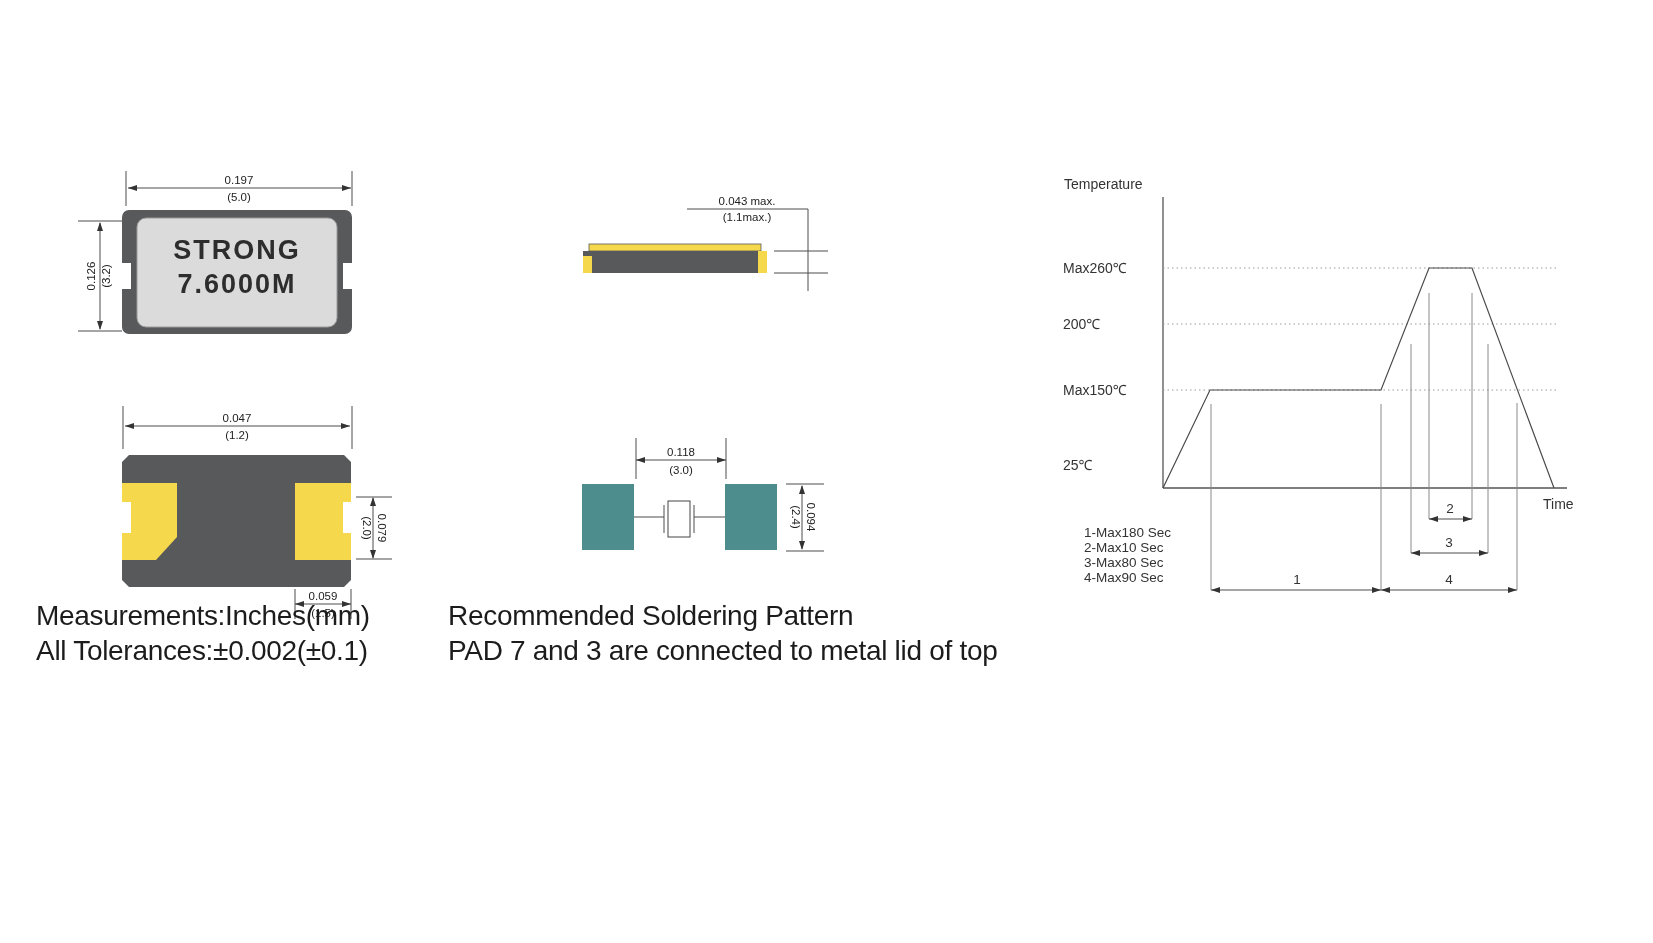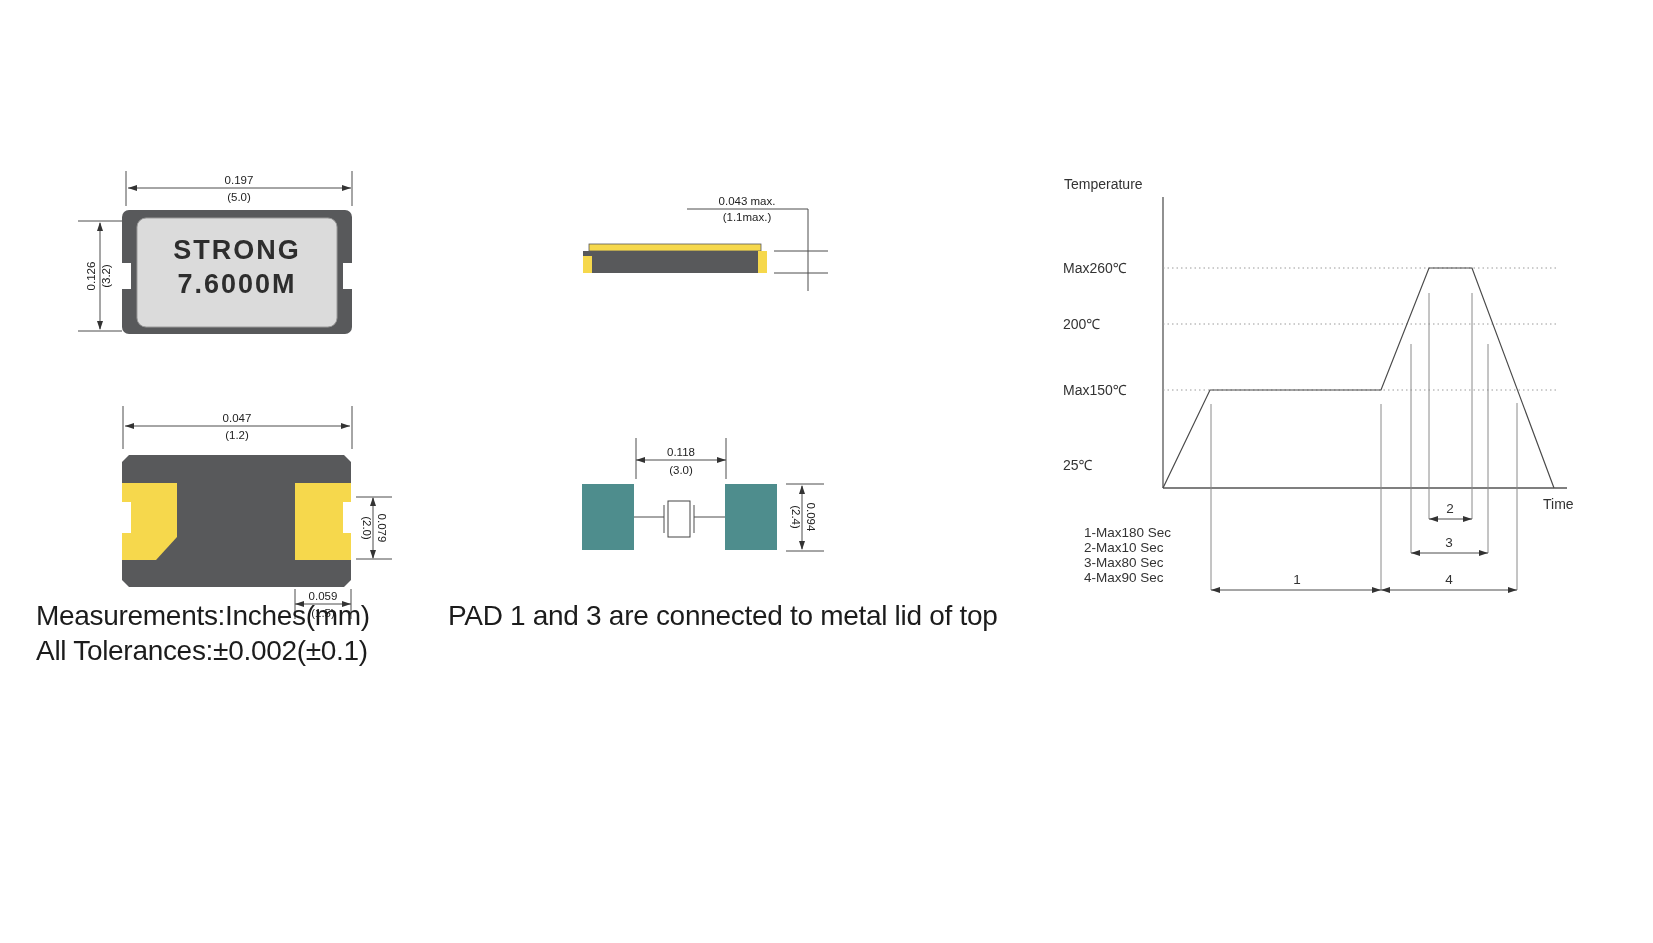--- a/index.html
+++ b/index.html
@@ -223,14 +223,15 @@
     <text class="notetxt" x="1084" y="567">3-Max80 Sec</text>
     <text class="notetxt" x="1084" y="582">4-Max90 Sec</text>
   </g>
 </svg>
 
 <div class="footer" style="left:36px;top:598px;">
   <div>Measurements:Inches(mm)</div>
   <div>All Tolerances:±0.002(±0.1)</div>
 </div>
 <div class="footer" style="left:448px;top:598px;">
-  <div>PAD 1 and 3 are connected to metal lid of top</div>
+  <div>Recommended Soldering Pattern</div>
+  <div>PAD 7 and 3 are connected to metal lid of top</div>
 </div>
 
 </body></html>

